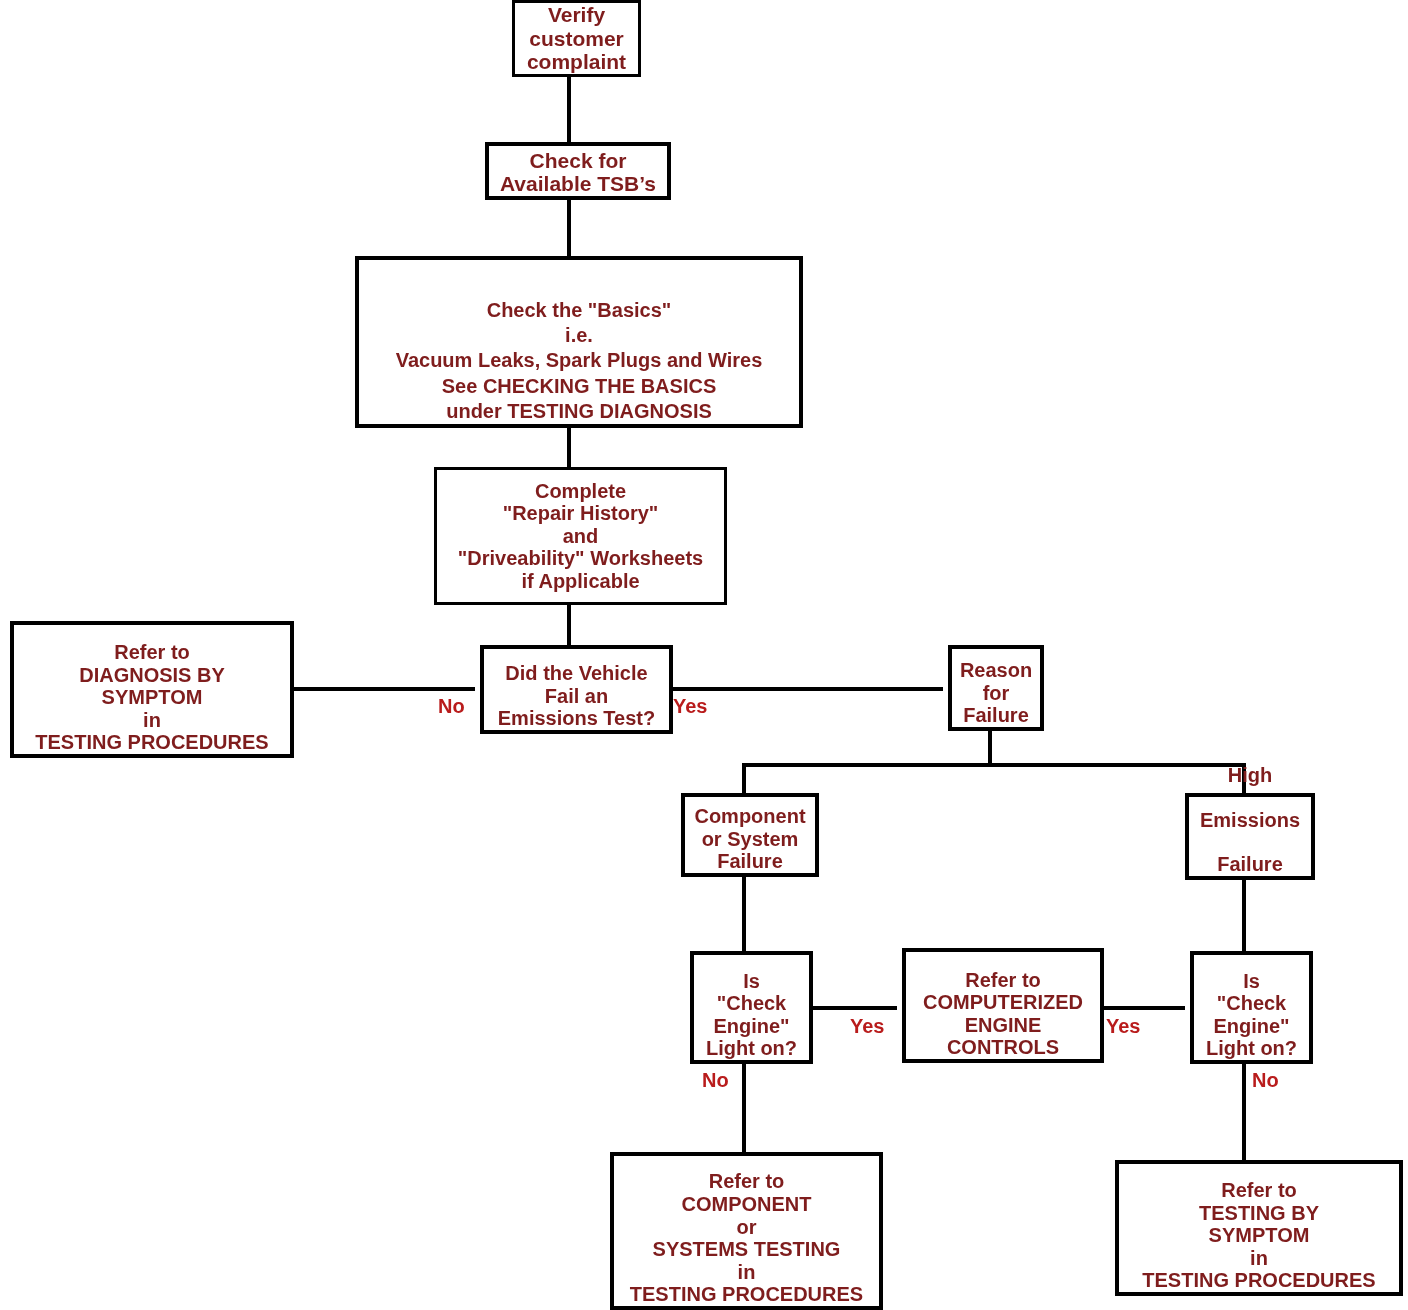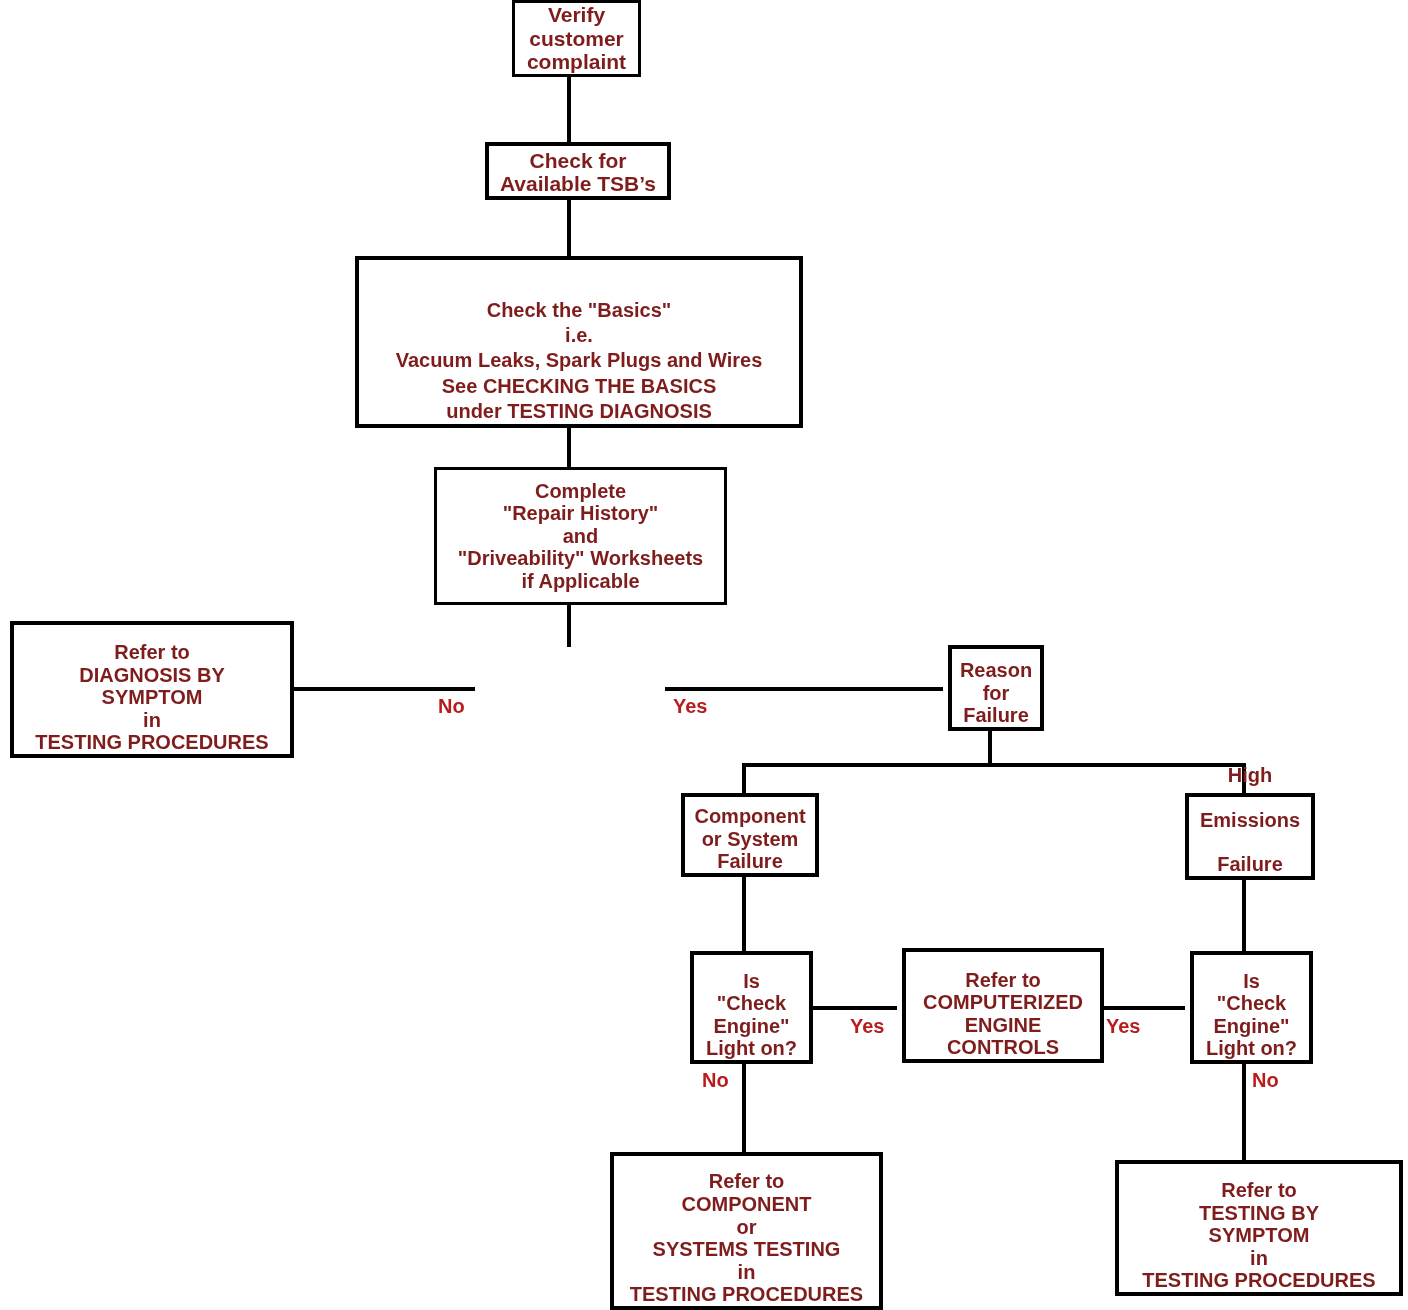--- a/index.html
+++ b/index.html
@@ -128,20 +128,25 @@
   </div>
 
   <div class="node fs20 thick" style="left:3px; top:621px; width:284px; height:137px;">
     <span class="ln">Refer to</span>
     <span class="ln">DIAGNOSIS BY</span>
     <span class="ln">SYMPTOM</span>
     <span class="ln">in</span>
     <span class="ln">TESTING PROCEDURES</span>
   </div>
 
+  <div class="node fs20 thick" style="left:473px; top:645px; width:193px; height:89px;">
+    <span class="ln">Did the Vehicle</span>
+    <span class="ln">Fail an</span>
+    <span class="ln">Emissions Test?</span>
+  </div>
 
   <div class="node fs20 thick" style="left:941px; top:645px; width:96px; height:86px;">
     <span class="ln">Reason</span>
     <span class="ln">for</span>
     <span class="ln">Failure</span>
   </div>
 
   <div class="node fs20 thick" style="left:674px; top:793px; width:138px; height:84px;">
     <span class="ln">Component</span>
     <span class="ln">or System</span>

